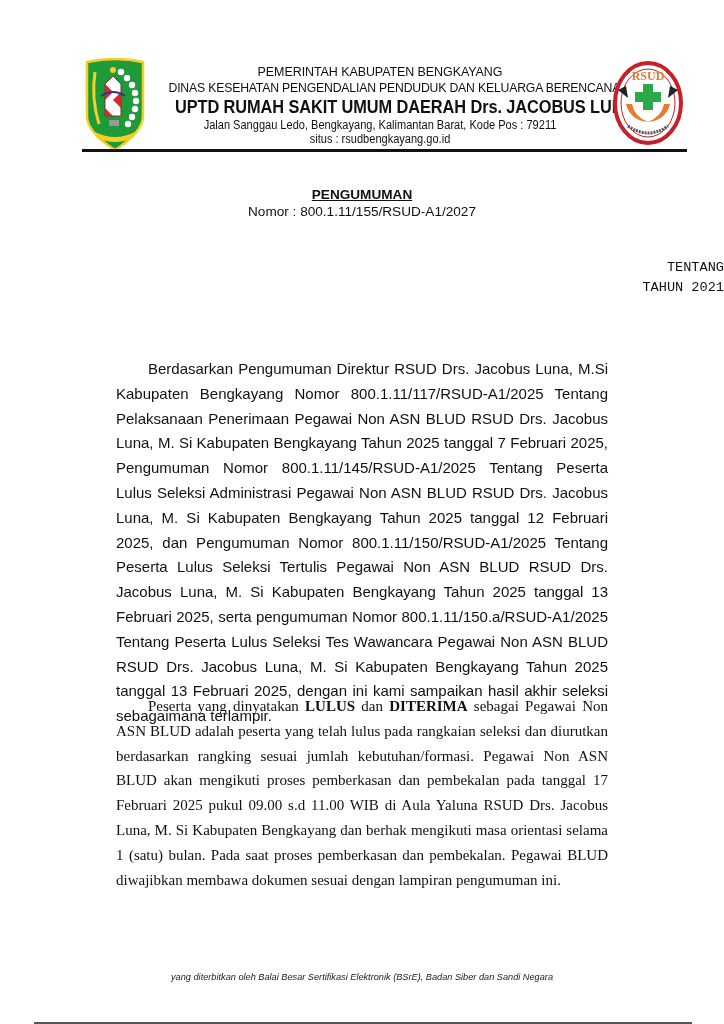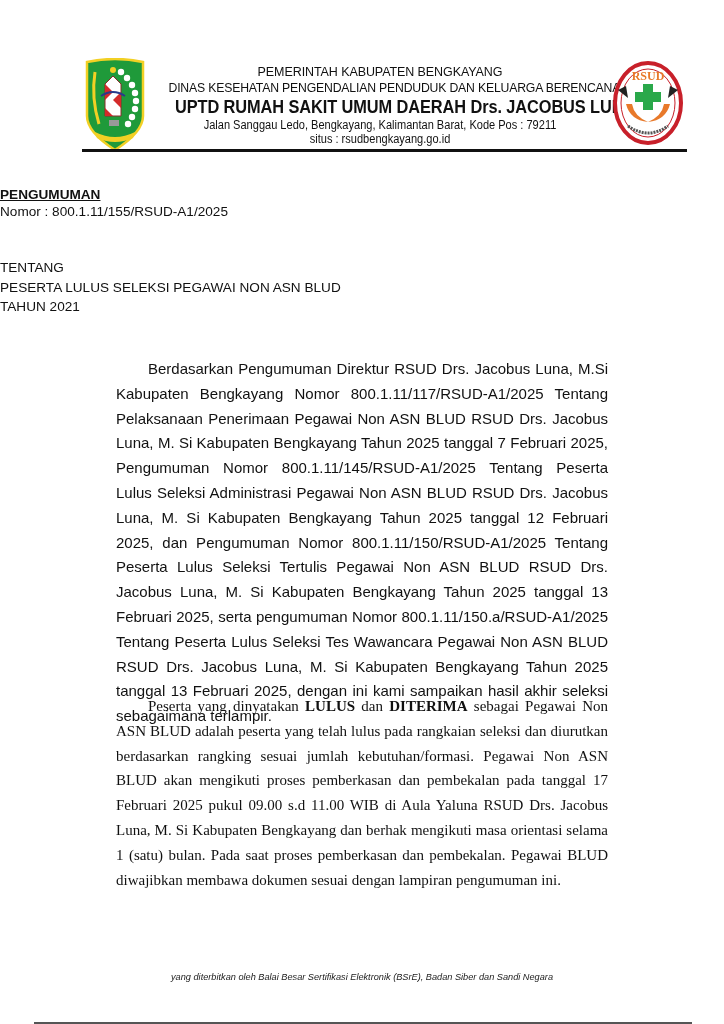--- a/index.html
+++ b/index.html
@@ -10,24 +10,24 @@
     .logo-left { position: absolute; left: 68px; top: 58px; width: 64px; height: 94px; }
     .logo-right { position: absolute; left: 597px; top: 60px; width: 72px; height: 86px; }
     .kop { position: absolute; left: 130px; top: 64px; width: 470px; text-align: center; }
     .kop .l1 { font-size: 13.6px; line-height: 16px; letter-spacing: -0.1px; transform: scaleX(0.92); transform-origin: center; }
     .kop .l2 { font-size: 13.6px; line-height: 16px; letter-spacing: -0.2px; transform: scaleX(0.9); transform-origin: center; white-space: nowrap; }
     .kop .l3 { font-size: 17.6px; line-height: 22px; font-weight: bold; letter-spacing: -0.1px; transform: scaleX(0.93); transform-origin: center; white-space: nowrap; margin-left: 14px; }
     .kop .l4 { font-size: 12px; line-height: 14px; transform: scaleX(0.92); transform-origin: center; white-space: nowrap; }
     .kop .l5 { font-size: 12px; line-height: 14px; transform: scaleX(0.92); transform-origin: center; }
     .kop-rule { position: absolute; left: 67px; top: 149px; width: 605px; height: 3px; background: #111111; }
 
-    .title-block { position: absolute; left: 0; top: 186px; width: 724px; text-align: left; font-size: 13.6px; }
+    .title-block { position: absolute; left: 0; top: 186px; width: 724px; text-align: center; font-size: 13.6px; }
     .title-block .heading { font-weight: bold; text-decoration: underline; line-height: 17px; }
     .title-block .nomor { line-height: 17px; }
-    .subject { position: absolute; left: 0; top: 258px; width: 724px; text-align: left; font-size: 13.6px; line-height: 19.5px; }
+    .subject { position: absolute; left: 0; top: 258px; width: 724px; text-align: right; font-size: 13.6px; line-height: 19.5px; font-family: Liberation Mono, monospace; }
 
     .para { position: absolute; left: 116px; width: 492px; font-size: 15px; line-height: 24.8px; text-align: justify; text-indent: 32px; }
     .para1 { top: 357px; }
     .para2 { top: 694px; font-family: Liberation Serif, serif; }
     .para b { font-weight: bold; }
 
     .footer-note { position: absolute; left: 0; top: 971px; width: 724px; text-align: center; font-size: 9.2px; font-style: italic; line-height: 12px; color: #222222; }
     .footer-rule { position: absolute; left: 34px; top: 1022px; width: 658px; height: 1.5px; background: #555555; }
   </style>
 </head>
@@ -78,26 +78,25 @@
       <path d="M66 30 L58 26 L56 38 Z" fill="#222222"></path>
       <path d="M16 66 Q36 80 56 66" fill="none" stroke="#555555" stroke-width="3" stroke-dasharray="2 1"></path>
     </svg>
   </div>
 
   <div class="kop-rule"></div>
 </div>
 
 <div class="title-block">
   <div class="heading">PENGUMUMAN</div>
-  <div class="nomor">Nomor : 800.1.11/155/RSUD-A1/2025</div>
+  <div class="nomor">Nomor : 800.1.11/155/RSUD-A1/2027</div>
 </div>
 
 <div class="subject">
   <div>TENTANG</div>
-  <div>PESERTA LULUS SELEKSI PEGAWAI NON ASN BLUD</div>
   <div>TAHUN 2021</div>
 </div>
 
 <p class="para para1">Berdasarkan Pengumuman Direktur RSUD Drs. Jacobus Luna, M.Si Kabupaten Bengkayang Nomor 800.1.11/117/RSUD-A1/2025 Tentang Pelaksanaan Penerimaan Pegawai Non ASN BLUD RSUD Drs. Jacobus Luna, M. Si Kabupaten Bengkayang Tahun 2025 tanggal 7 Februari 2025, Pengumuman Nomor 800.1.11/145/RSUD-A1/2025 Tentang Peserta Lulus Seleksi Administrasi Pegawai Non ASN BLUD RSUD Drs. Jacobus Luna, M. Si Kabupaten Bengkayang Tahun 2025 tanggal 12 Februari 2025, dan Pengumuman Nomor 800.1.11/150/RSUD-A1/2025 Tentang Peserta Lulus Seleksi Tertulis Pegawai Non ASN BLUD RSUD Drs. Jacobus Luna, M. Si Kabupaten Bengkayang Tahun 2025 tanggal 13 Februari 2025, serta pengumuman Nomor 800.1.11/150.a/RSUD-A1/2025 Tentang Peserta Lulus Seleksi Tes Wawancara Pegawai Non ASN BLUD RSUD Drs. Jacobus Luna, M. Si Kabupaten Bengkayang Tahun 2025 tanggal 13 Februari 2025, dengan ini kami sampaikan hasil akhir seleksi sebagaimana terlampir.</p>
 
 <p class="para para2"><span>Peserta yang dinyatakan </span><b>LULUS</b><span> dan </span><b>DITERIMA</b><span> sebagai Pegawai Non ASN BLUD adalah peserta yang telah lulus pada rangkaian seleksi dan diurutkan berdasarkan rangking sesuai jumlah kebutuhan/formasi. Pegawai Non ASN BLUD akan mengikuti proses pemberkasan dan pembekalan pada tanggal 17 Februari 2025 pukul 09.00 s.d 11.00 WIB di Aula Yaluna RSUD Drs. Jacobus Luna, M. Si Kabupaten Bengkayang dan berhak mengikuti masa orientasi selama 1 (satu) bulan. Pada saat proses pemberkasan dan pembekalan. Pegawai BLUD diwajibkan membawa dokumen sesuai dengan lampiran pengumuman ini.</span></p>
 
 <div class="footer-note">
   <div>yang diterbitkan oleh Balai Besar Sertifikasi Elektronik (BSrE), Badan Siber dan Sandi Negara</div>
 </div>

